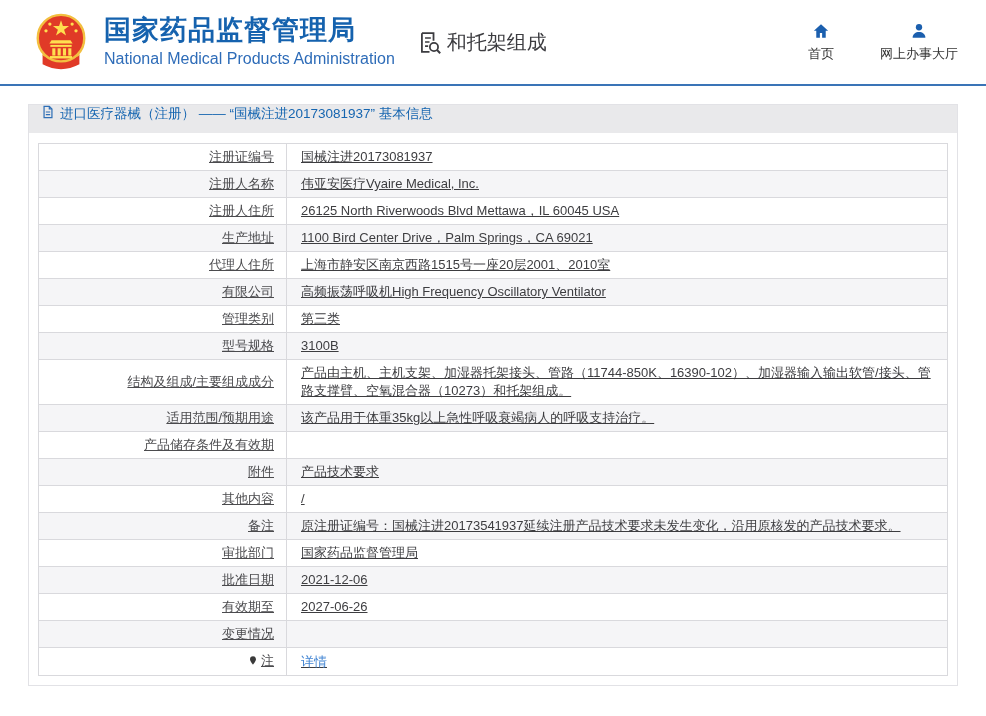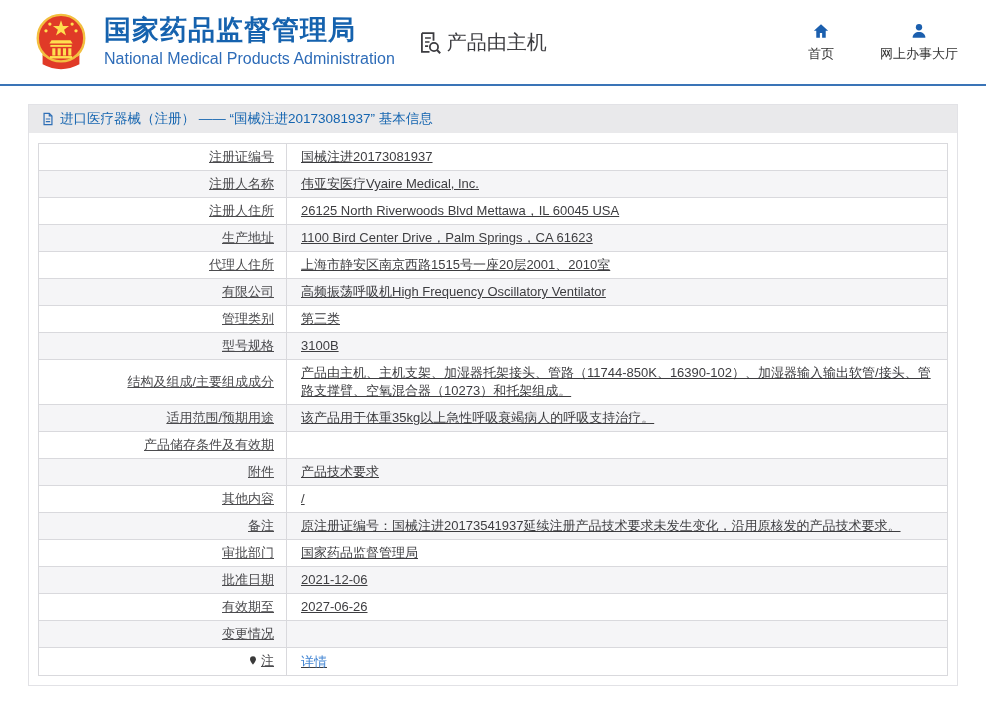--- a/index.html
+++ b/index.html
@@ -29,21 +29,21 @@
   .dq-icon svg { width: 25px; height: 25px; margin-right: 5px; display: block; }
 
   .nav { margin-left: auto; display: flex; gap: 46px; }
   .nav-item { display: flex; flex-direction: column; align-items: center; font-size: 13px; color: #333; cursor: pointer; }
   .nav-item svg { width: 18px; height: 18px; margin-bottom: 5px; display: block; }
 
   
   .content { margin: 18px 28px 0; border: 1px solid #e2e2e6; background: #fff; }
   .breadcrumb {
     height: 28px; background: #e9e9eb;
-    display: flex; align-items: center;
+    display: flex; 
     padding: 0 12px; font-size: 13.5px; color: #1565b0;
   }
   .breadcrumb svg { width: 14px; height: 14px; margin-right: 5px; display: block; }
 
   .table-wrap { padding: 10px 9px 9px; }
   table { width: 100%; border-collapse: collapse; border: 1px solid #c6c6cb; font-size: 13px; color: #3d3d40; table-layout: fixed; }
   td { border: 1px solid #d9d9dd; padding: 4px 12px; line-height: 18px; vertical-align: middle; word-wrap: break-word; text-decoration: underline; }
   tr { height: 27px; }
   tr:nth-child(even) { background: #f5f5f7; }
   td.label { width: 248px; text-align: right; color: #4b4b4e; }
@@ -87,21 +87,21 @@
     <div class="dataquery">
       <span class="dq-icon">
         <svg viewBox="0 0 28 28" aria-hidden="true">
           <path d="M5.5 3.5h13v8.5" fill="none" stroke="#3c3c40" stroke-width="2"></path>
           <path d="M5.5 3.5v21h8.5" fill="none" stroke="#3c3c40" stroke-width="2"></path>
           <path d="M9 9h6.5M9 13.5h5M9 18h3.5" fill="none" stroke="#3c3c40" stroke-width="1.8"></path>
           <circle cx="19" cy="19" r="4.6" fill="none" stroke="#3c3c40" stroke-width="2"></circle>
           <path d="M22.4 22.4L26 26" fill="none" stroke="#3c3c40" stroke-width="2.2"></path>
         </svg>
       </span>
-      <span>产品由主机</span>
+      <span>和托架组成</span>
     </div>
 
     <nav class="nav">
       <div class="nav-item">
         <span>
           <svg viewBox="0 0 24 24" aria-hidden="true">
               <path d="M12 3l9.5 8.5h-3.2V21h-4.8v-6.2h-3V21H5.7v-9.5H2.5z" fill="#1b5fae"></path>
             </svg>
         </span>
         <span>首页</span>
@@ -140,21 +140,21 @@
             <tr>
               <td class="label"><span>注册人名称</span></td>
               <td class="value"><span>伟亚安医疗Vyaire Medical, Inc.</span></td>
             </tr>
             <tr>
               <td class="label"><span>注册人住所</span></td>
               <td class="value"><span>26125 North Riverwoods Blvd Mettawa，IL 60045 USA</span></td>
             </tr>
             <tr>
               <td class="label"><span>生产地址</span></td>
-              <td class="value"><span>1100 Bird Center Drive，Palm Springs，CA 61623</span></td>
+              <td class="value"><span>1100 Bird Center Drive，Palm Springs，CA 69021</span></td>
             </tr>
             <tr>
               <td class="label"><span>代理人住所</span></td>
               <td class="value"><span>上海市静安区南京西路1515号一座20层2001、2010室</span></td>
             </tr>
             <tr>
               <td class="label"><span>有限公司</span></td>
               <td class="value"><span>高频振荡呼吸机High Frequency Oscillatory Ventilator</span></td>
             </tr>
             <tr>

